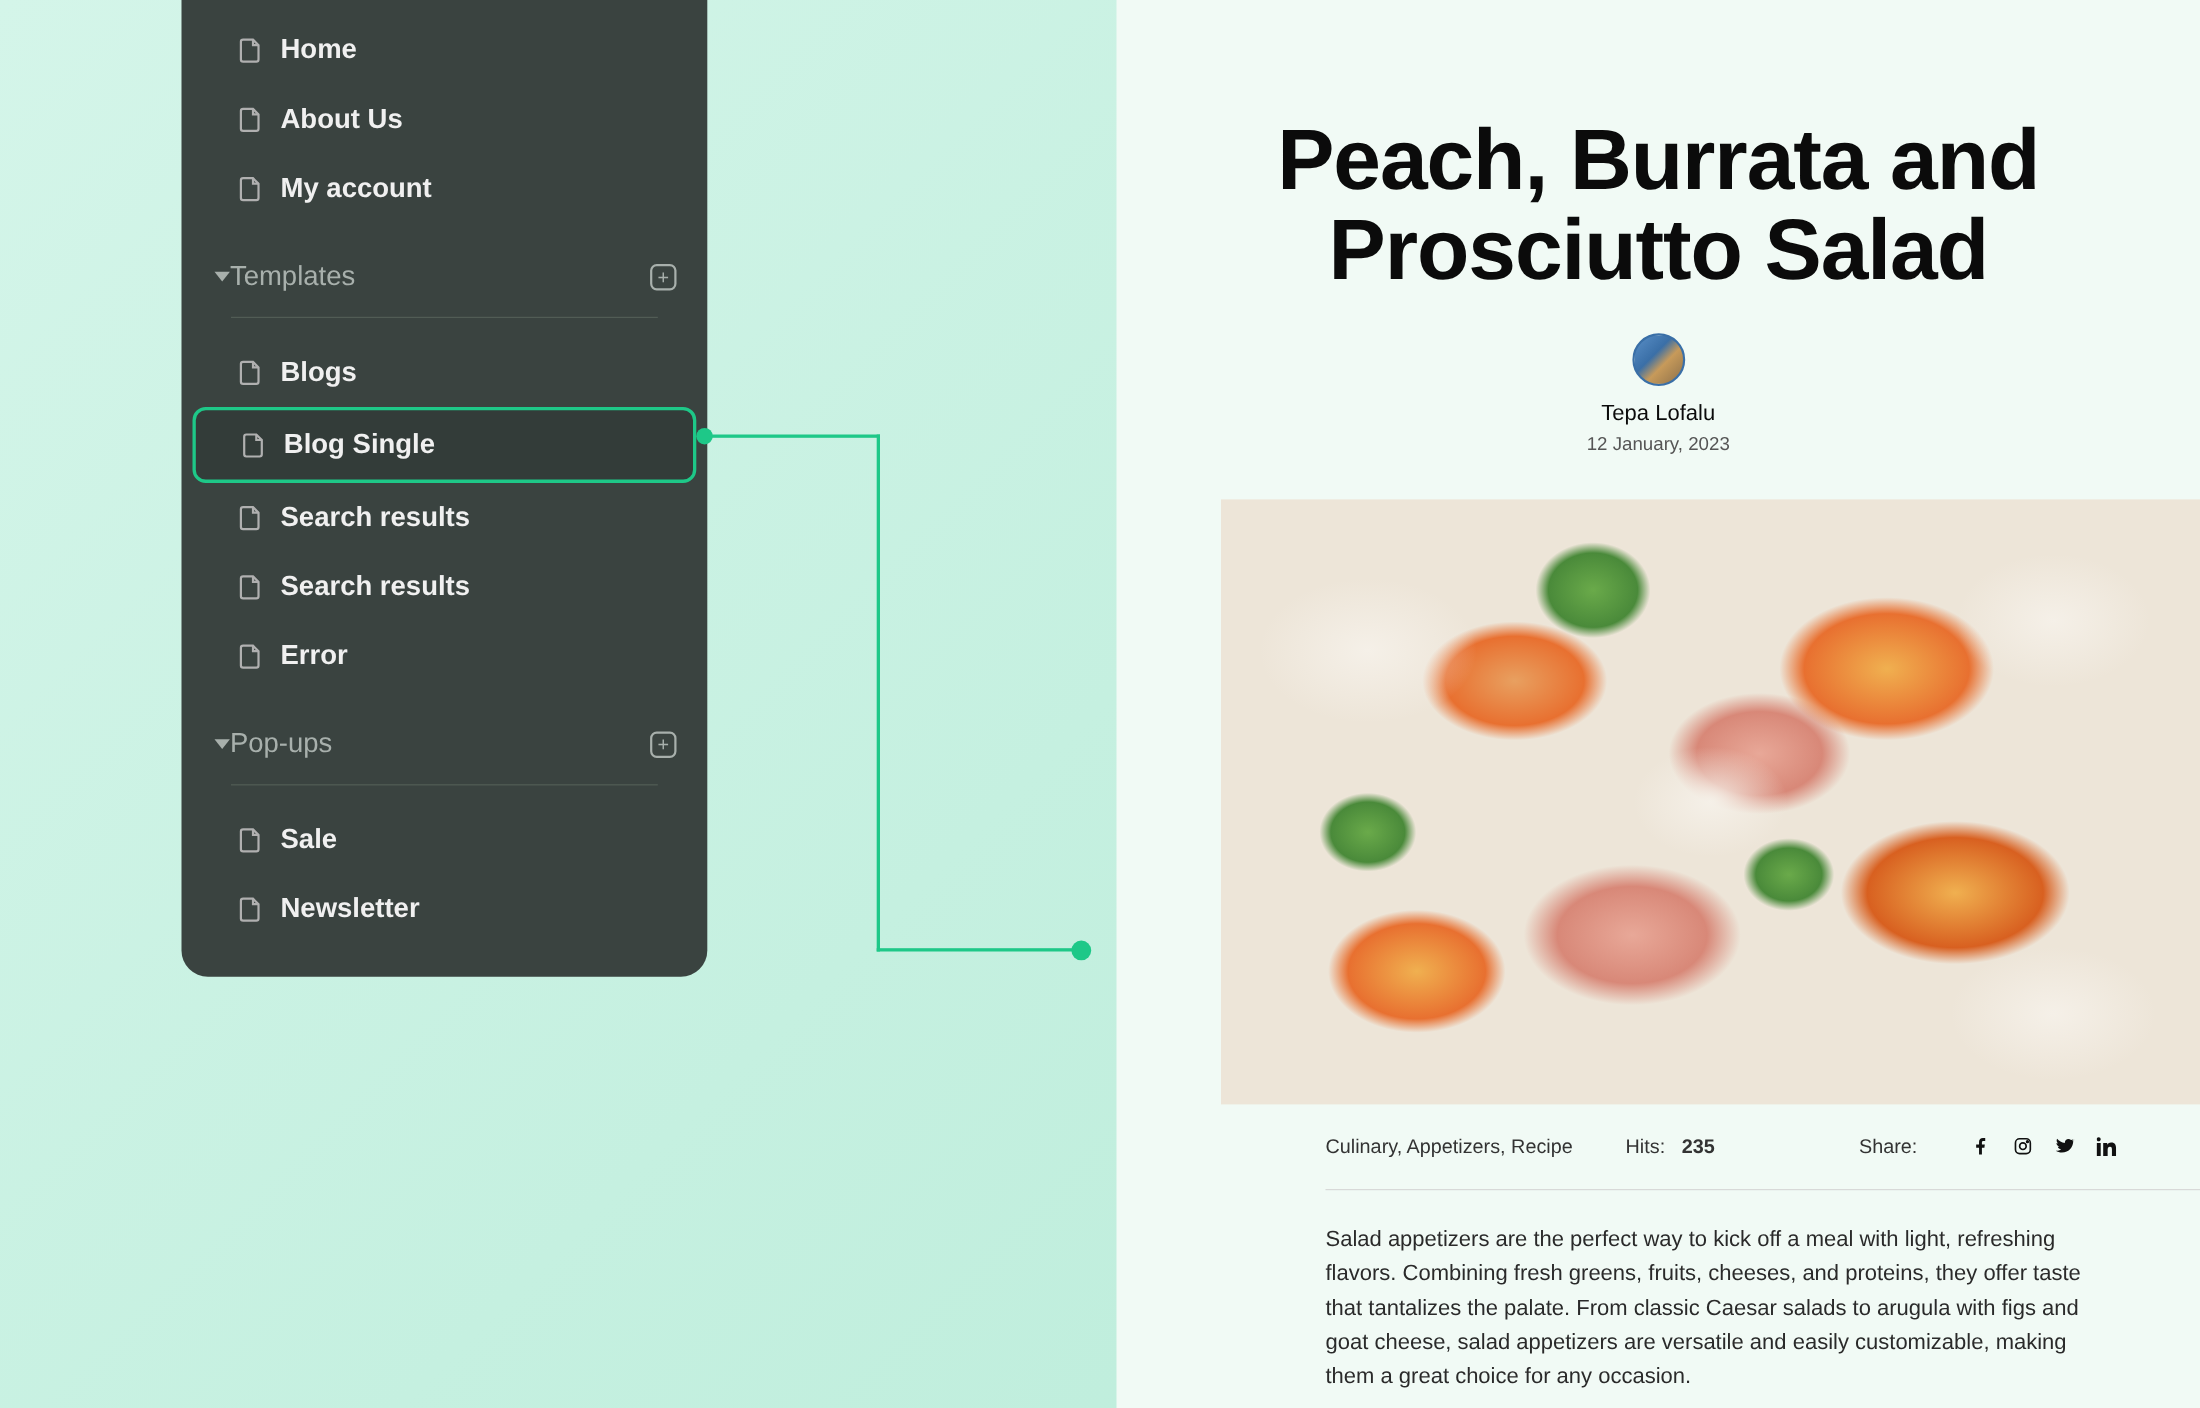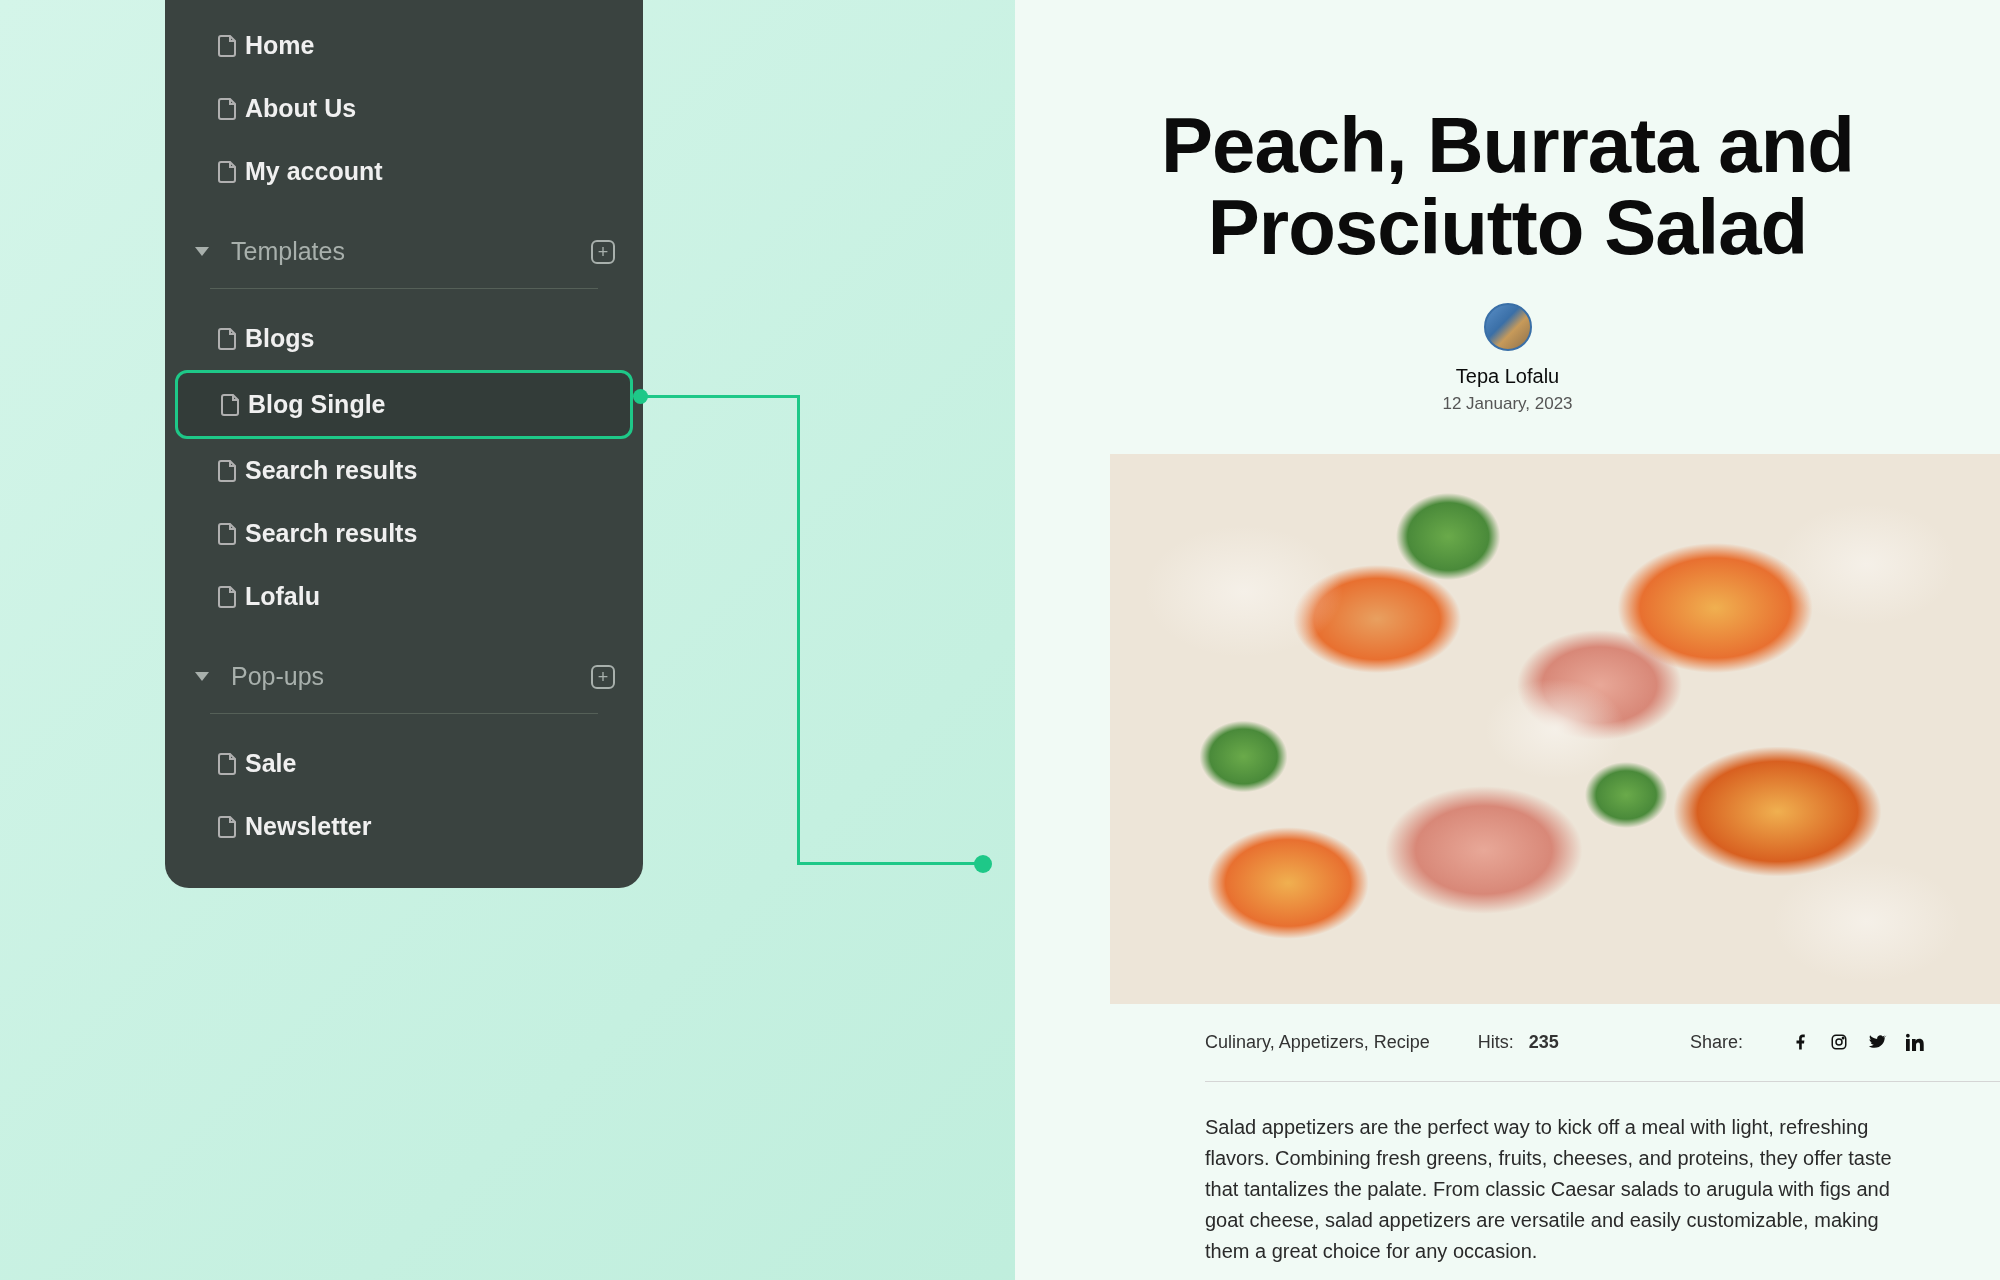--- a/index.html
+++ b/index.html
@@ -22,21 +22,21 @@
       border-radius: 0 0 24px 24px;
       padding: 14px 0 30px 0;
       color: #e8e8e8;
     }
 
     .nav-item {
       display: flex;
       align-items: center;
       padding: 17px 28px 17px 42px;
       cursor: pointer;
-      gap: 8px;
+      gap: 18px;
       font-size: 25px;
       font-weight: 600;
       color: #f0f0f0;
       border-radius: 12px;
       margin: 0 10px;
     }
 
     .nav-item.selected {
       border: 3px solid #1ec888;
       background: #333c39;
@@ -54,21 +54,21 @@
       justify-content: space-between;
       padding: 14px 28px 14px 30px;
       font-size: 25px;
       color: #a8b0ac;
       margin-top: 20px;
     }
 
     .section-header-left {
       display: flex;
       align-items: center;
-      gap: 22px;
+      gap: 0;
       text-align: center;
     }
 
     .caret-icon {
       width: 0;
       height: 0;
       border-left: 7px solid transparent;
       border-right: 7px solid transparent;
       border-top: 9px solid #a8b0ac;
     }
@@ -314,21 +314,21 @@
         <path d="M4 2h9l5 5v13a2 2 0 0 1-2 2H4a2 2 0 0 1-2-2V4a2 2 0 0 1 2-2z"></path>
         <path d="M13 2v5h5"></path>
       </svg>
     <span>Search results</span>
   </div>
   <div class="nav-item">
     <svg class="doc-icon" viewBox="0 0 20 24" fill="none" stroke="#b0b0b0" stroke-width="2">
         <path d="M4 2h9l5 5v13a2 2 0 0 1-2 2H4a2 2 0 0 1-2-2V4a2 2 0 0 1 2-2z"></path>
         <path d="M13 2v5h5"></path>
       </svg>
-    <span>Lofalu</span>
+    <span>Error</span>
   </div>
 
   <div class="section-header">
     <div class="section-header-left">
       <div class="caret-icon"></div>
       <span>Pop-ups</span>
     </div>
     <div class="plus-box">+</div>
   </div>
   <div class="section-divider"></div>

